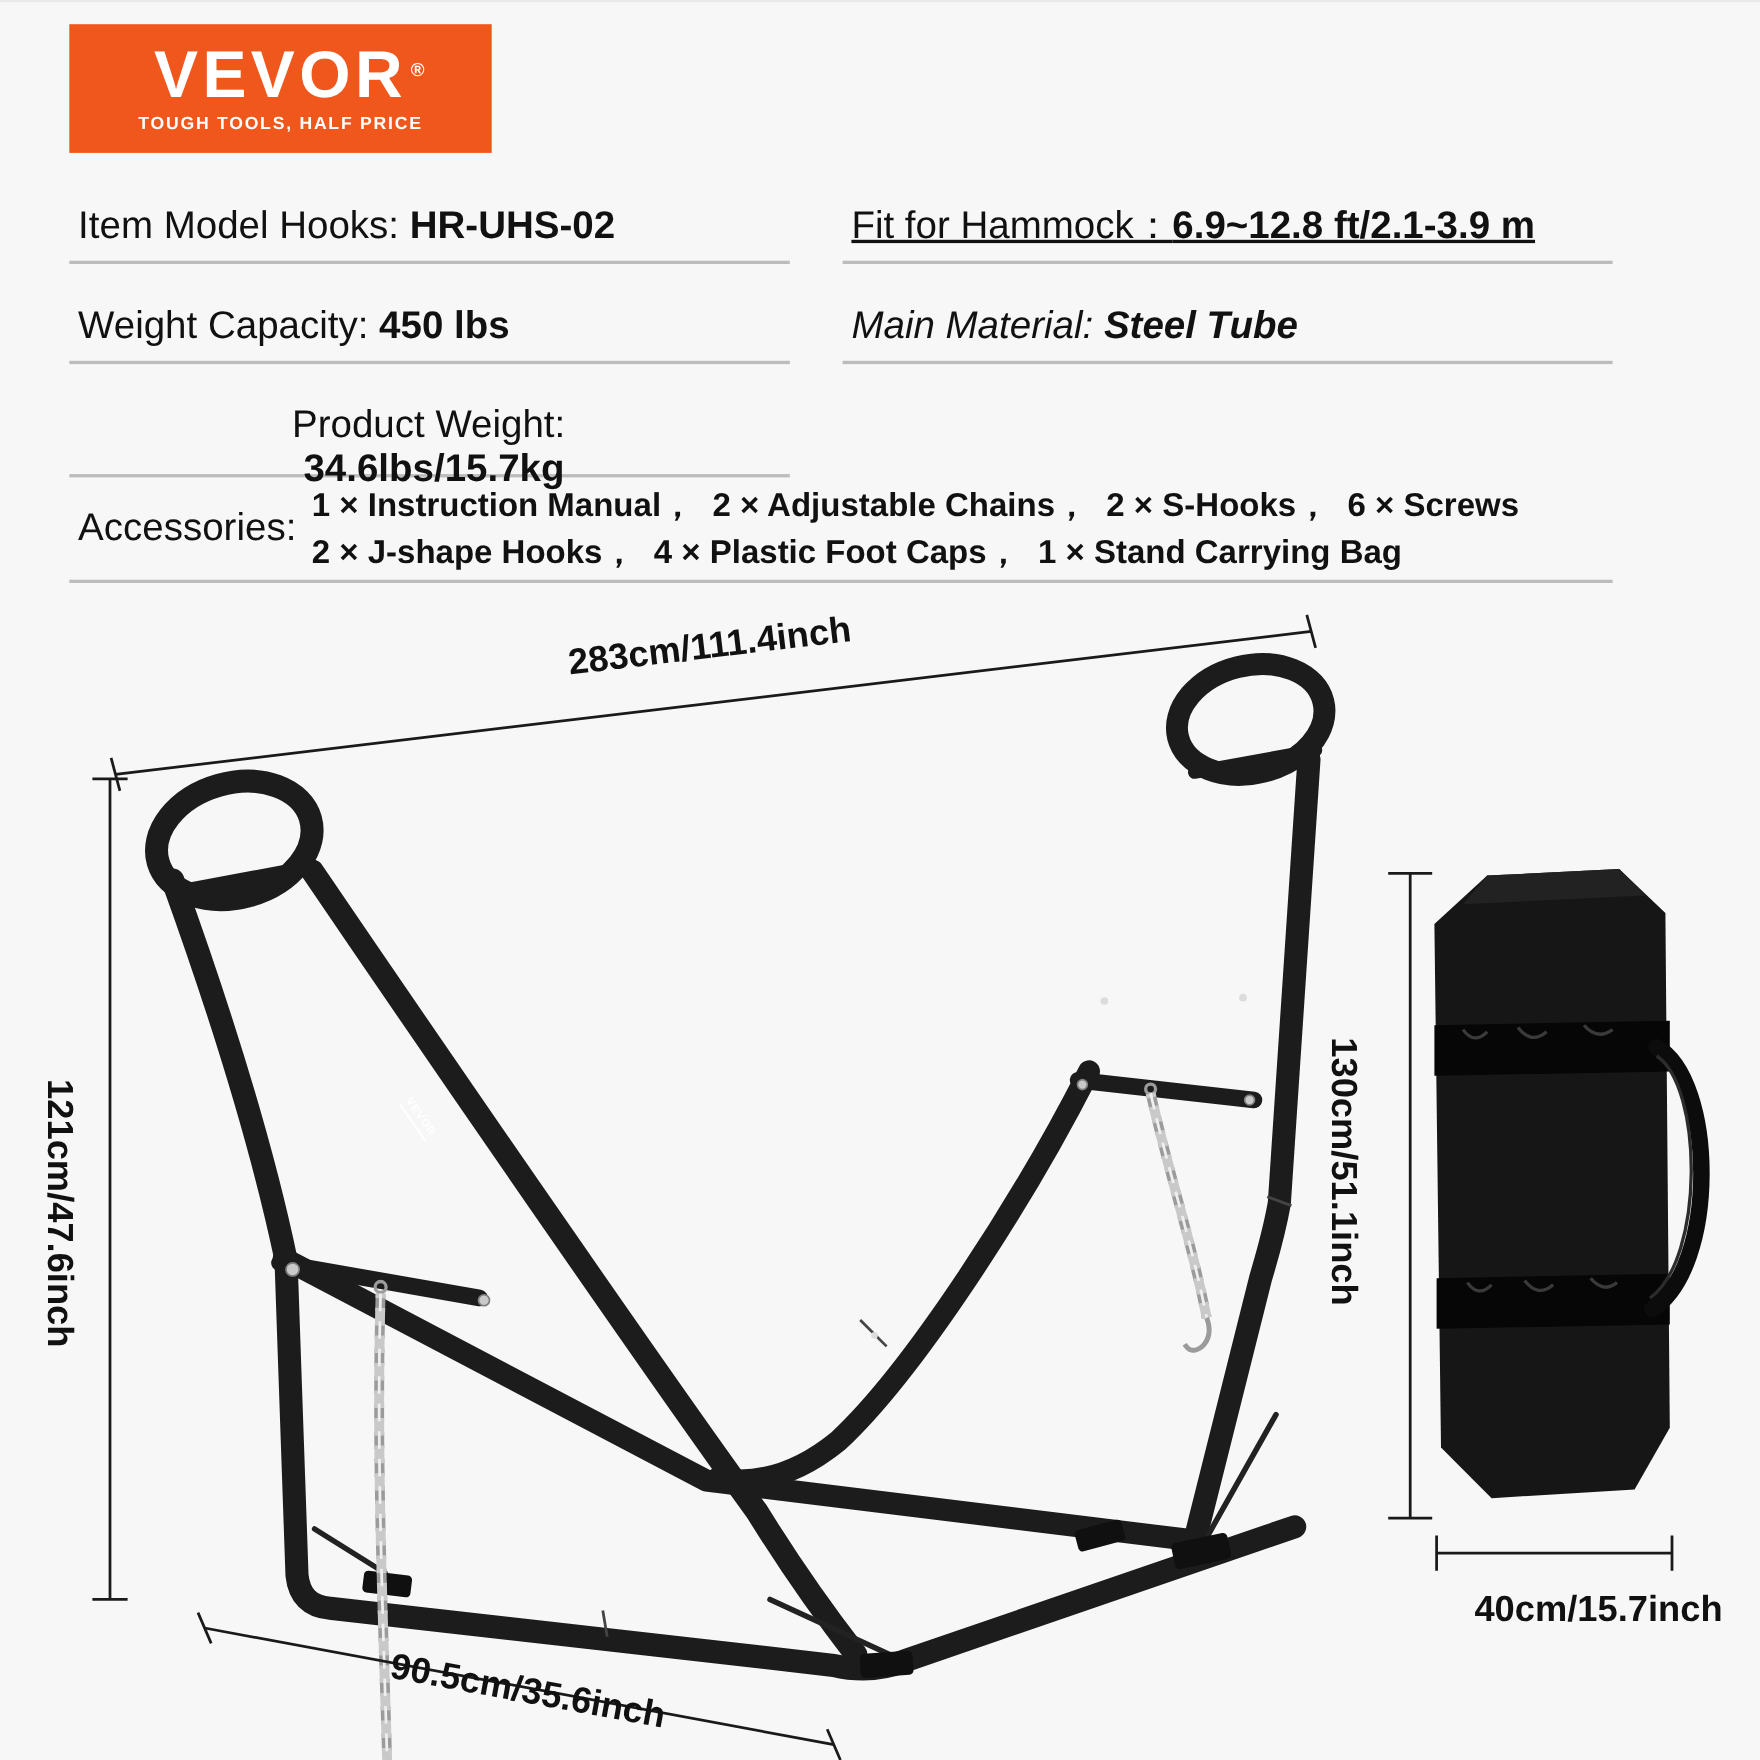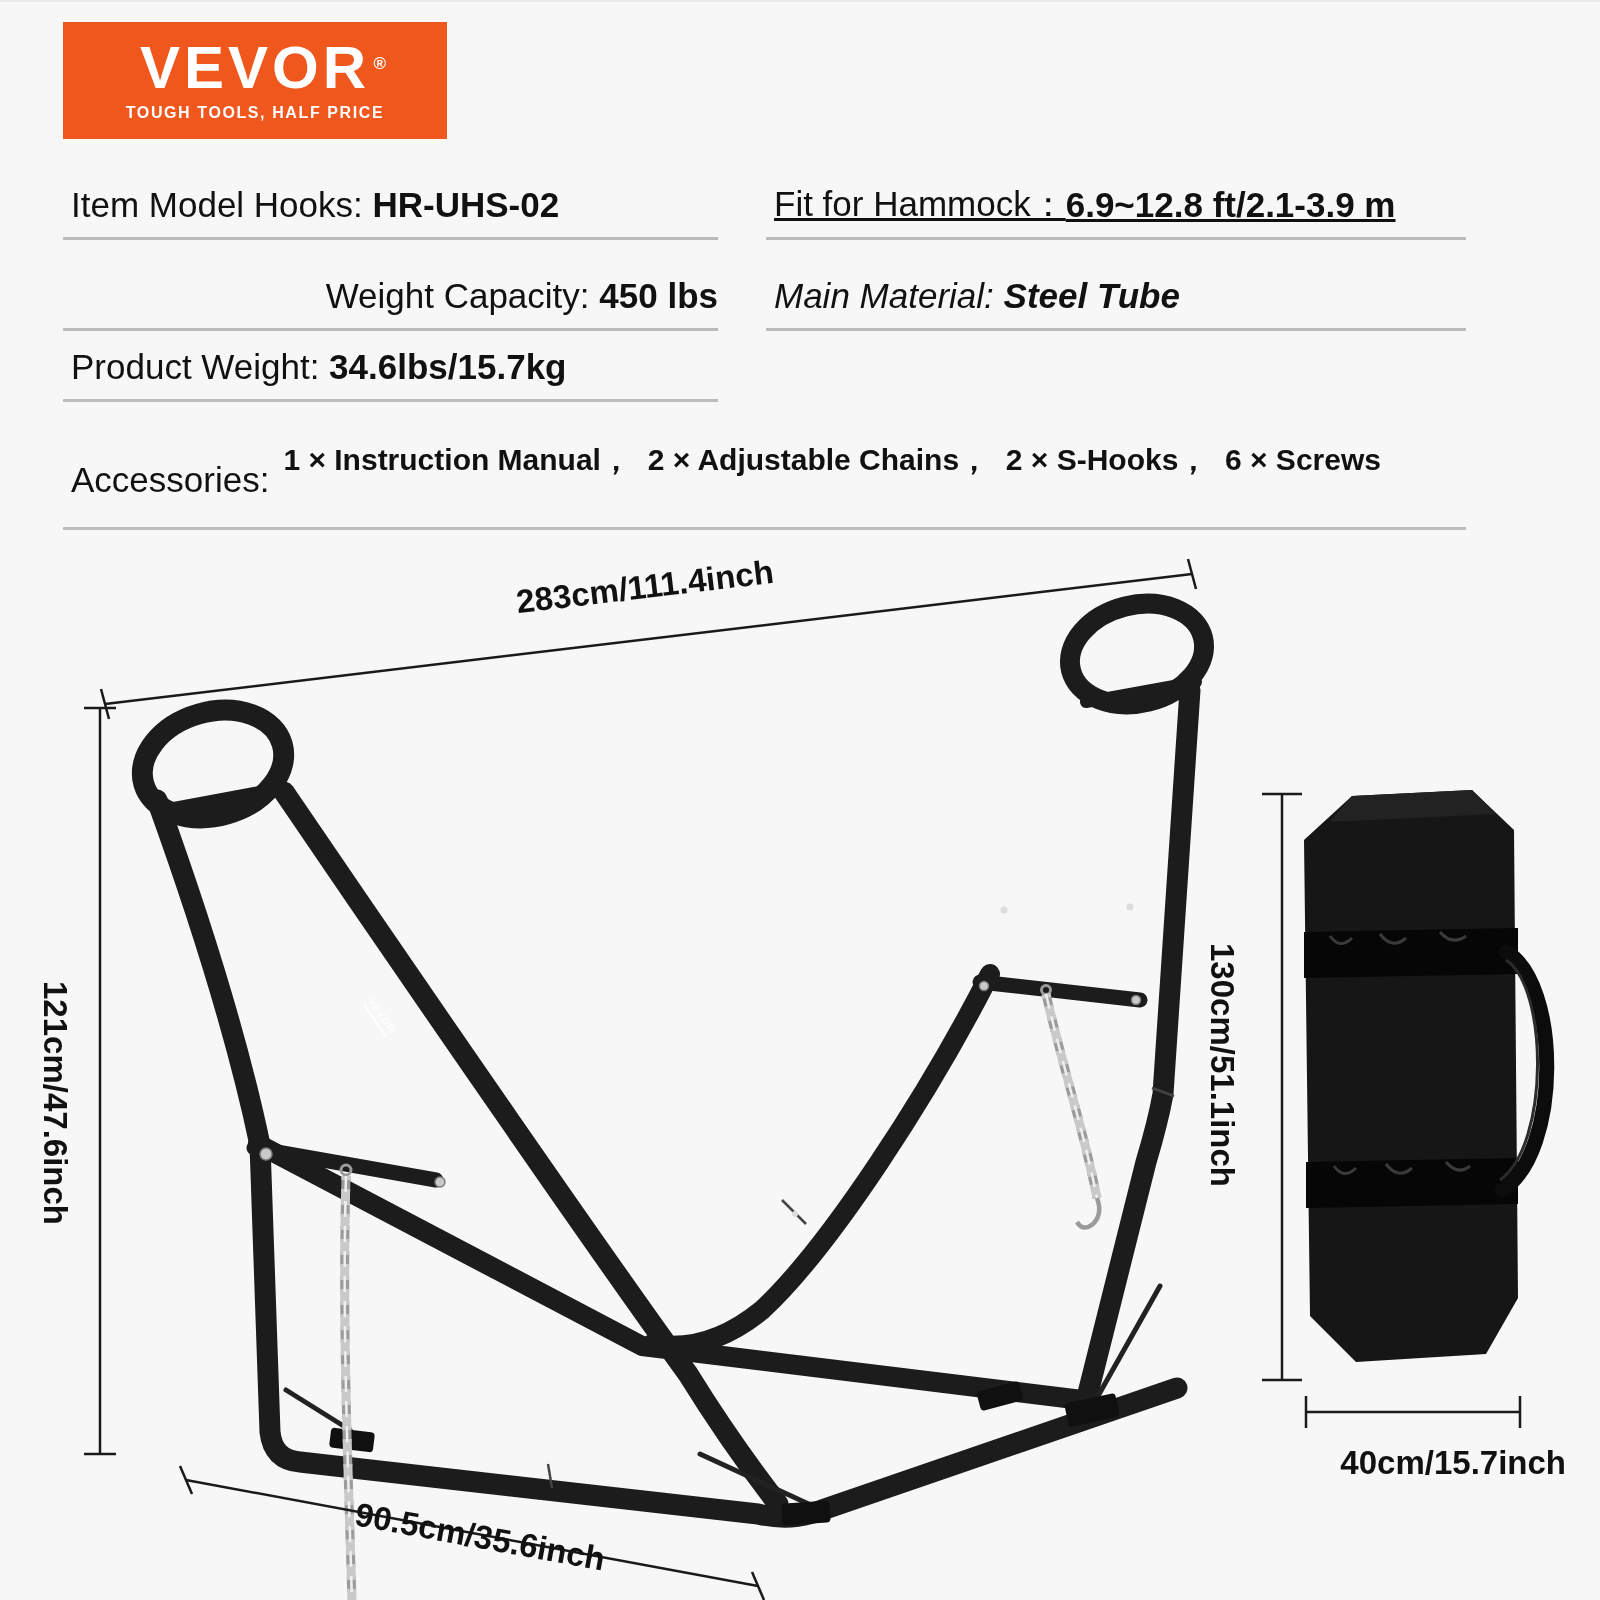--- a/index.html
+++ b/index.html
@@ -56,33 +56,34 @@
     <div class="logo-text"><span>VEVOR</span><span class="logo-reg">®</span></div>
     <div class="logo-tagline">TOUGH TOOLS, HALF PRICE</div>
   </div>
 
   <div class="spec-row" style="left:63px;top:170px;width:655px;height:68px;">
     <span class="spec-label">Item Model Hooks: </span><span class="spec-value">HR-UHS-02</span>
   </div>
   <div class="spec-row" style="left:766px;top:170px;width:700px;height:68px;text-decoration:underline;">
     <span class="spec-label">Fit for Hammock：</span><span class="spec-value">6.9~12.8 ft/2.1-3.9 m</span>
   </div>
-  <div class="spec-row" style="left:63px;top:262px;width:655px;height:67px;justify-content:flex-end;">
+  <div class="spec-row" style="left:63px;top:262px;width:655px;height:67px;">
     <span class="spec-label">Weight Capacity: </span><span class="spec-value">450 lbs</span>
   </div>
   <div class="spec-row" style="left:766px;top:262px;width:700px;height:67px;font-style:italic;">
     <span class="spec-label">Main Material: </span><span class="spec-value">Steel Tube</span>
   </div>
-  <div class="spec-row" style="left:63px;top:332px;width:655px;height:68px;">
+  <div class="spec-row" style="left:63px;top:364px;width:655px;height:68px;flex-direction:column;">
     <span class="spec-label">Product Weight: </span><span class="spec-value">34.6lbs/15.7kg</span>
   </div>
   <div class="acc-row" style="left:63px;top:430px;width:1403px;height:98px;">
     <div class="acc-label">Accessories:</div>
     <div class="acc-lines">
       <div class="acc-line">1 × Instruction Manual，  2 × Adjustable Chains，  2 × S-Hooks，  6 × Screws</div>
+      <div class="acc-line">2 × J-shape Hooks，  4 × Plastic Foot Caps，  1 × Stand Carrying Bag</div>
     </div>
   </div>
 
   <svg width="1600" height="1600" viewBox="0 0 1600 1600">
     <g fill="none" stroke="#1c1c1c" stroke-linecap="round" stroke-linejoin="round">
 
       <ellipse cx="213" cy="762" rx="72" ry="52" transform="rotate(-16 213 762)" stroke-width="21"></ellipse>
       <path d="M 166 808 L 284 786" stroke-width="13"></path>
 
       <path d="M 157 798 Q 230 1000 260 1143 L 270 1430 Q 273 1458 300 1460 L 758 1512 Q 792 1520 822 1508 L 1177 1386" stroke-width="21"></path>

